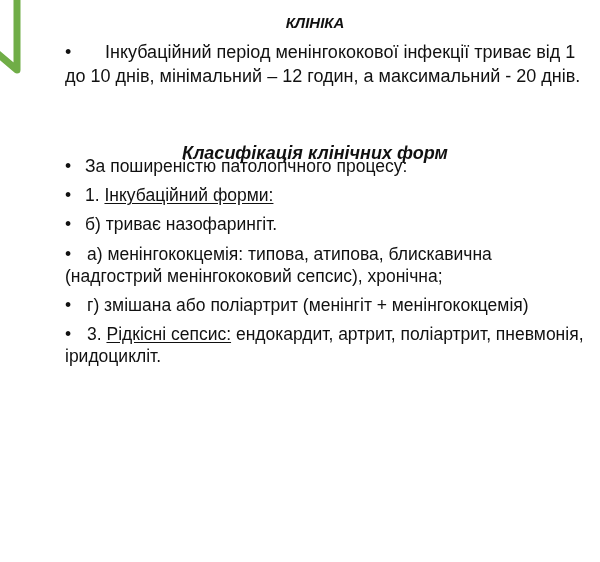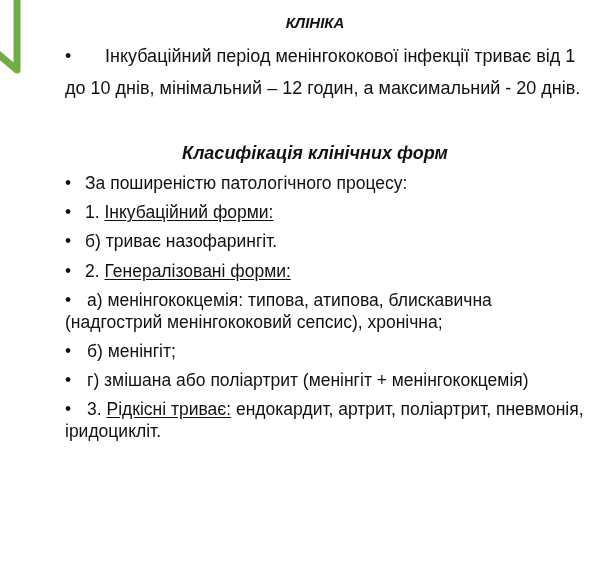--- a/index.html
+++ b/index.html
@@ -9,28 +9,28 @@
     font-family: "Liberation Sans", "DejaVu Sans", sans-serif;
     color: #111111;
   }
   .accent { position: absolute; left: 0; top: 0; width: 40px; height: 80px; }
   .title {
     position: absolute; top: 14px; left: 0; width: 630px; text-align: center;
     font-weight: bold; font-style: italic; font-size: 15px;
   }
   .intro {
     position: absolute; left: 65px; top: 40px; width: 530px;
-    font-size: 18px; line-height: 32px;
+    font-size: 18px; line-height: 24px;
   }
   .intro .bullet { display: inline-block; width: 40px; }
   .subtitle {
     position: absolute; top: 143px; left: 0; width: 630px; text-align: center;
     font-weight: bold; font-style: italic; font-size: 18px;
   }
-  .list { position: absolute; left: 65px; top: 172px; width: 520px; margin: 0; padding: 0; list-style: none; }
+  .list { position: absolute; left: 65px; top: 155px; width: 520px; margin: 0; padding: 0; list-style: none; }
   .list li {
     font-size: 17.5px; line-height: 22px; margin-bottom: 7.2px;
     position: relative;
   }
   .list li .b { display: inline-block; width: 20px; }
   .list li .b2 { display: inline-block; width: 22px; }
   u { text-decoration: underline; text-underline-offset: 2px; }
 </style>
 </head>
 <body>
@@ -44,18 +44,16 @@
 <div class="intro">
   <span class="bullet">•</span><span>Інкубаційний період менінгококової інфекції триває від 1 до 10 днів, мінімальний – 12 годин, а максимальний - 20 днів.</span>
 </div>
 
 <div class="subtitle">Класифікація клінічних форм</div>
 
 <ul class="list">
   <li><span class="b">•</span><span>За поширеністю патологічного процесу:</span></li>
   <li><span class="b">•</span><span>1. </span><u>Інкубаційний форми:</u></li>
   <li><span class="b">•</span><span>б) триває назофарингіт.</span></li>
-  <li><span class="b">•</span><span>2. </span><u>Генералізовані форми:</u></li>
   <li><span class="b2">•</span><span>а) менінгококцемія: типова, атипова, блискавична (надгострий менінгококовий сепсис), хронічна;</span></li>
-  <li><span class="b2">•</span><span>б) менінгіт;</span></li>
   <li><span class="b2">•</span><span>г) змішана або поліартрит (менінгіт + менінгококцемія)</span></li>
-  <li><span class="b2">•</span><span>3. </span><u>Рідкісні триває:</u><span> ендокардит, артрит, поліартрит, пневмонія, іридоцикліт.</span></li>
+  <li><span class="b2">•</span><span>3. </span><u>Рідкісні сепсис:</u><span> ендокардит, артрит, поліартрит, пневмонія, іридоцикліт.</span></li>
 </ul>
 
 </body></html>

